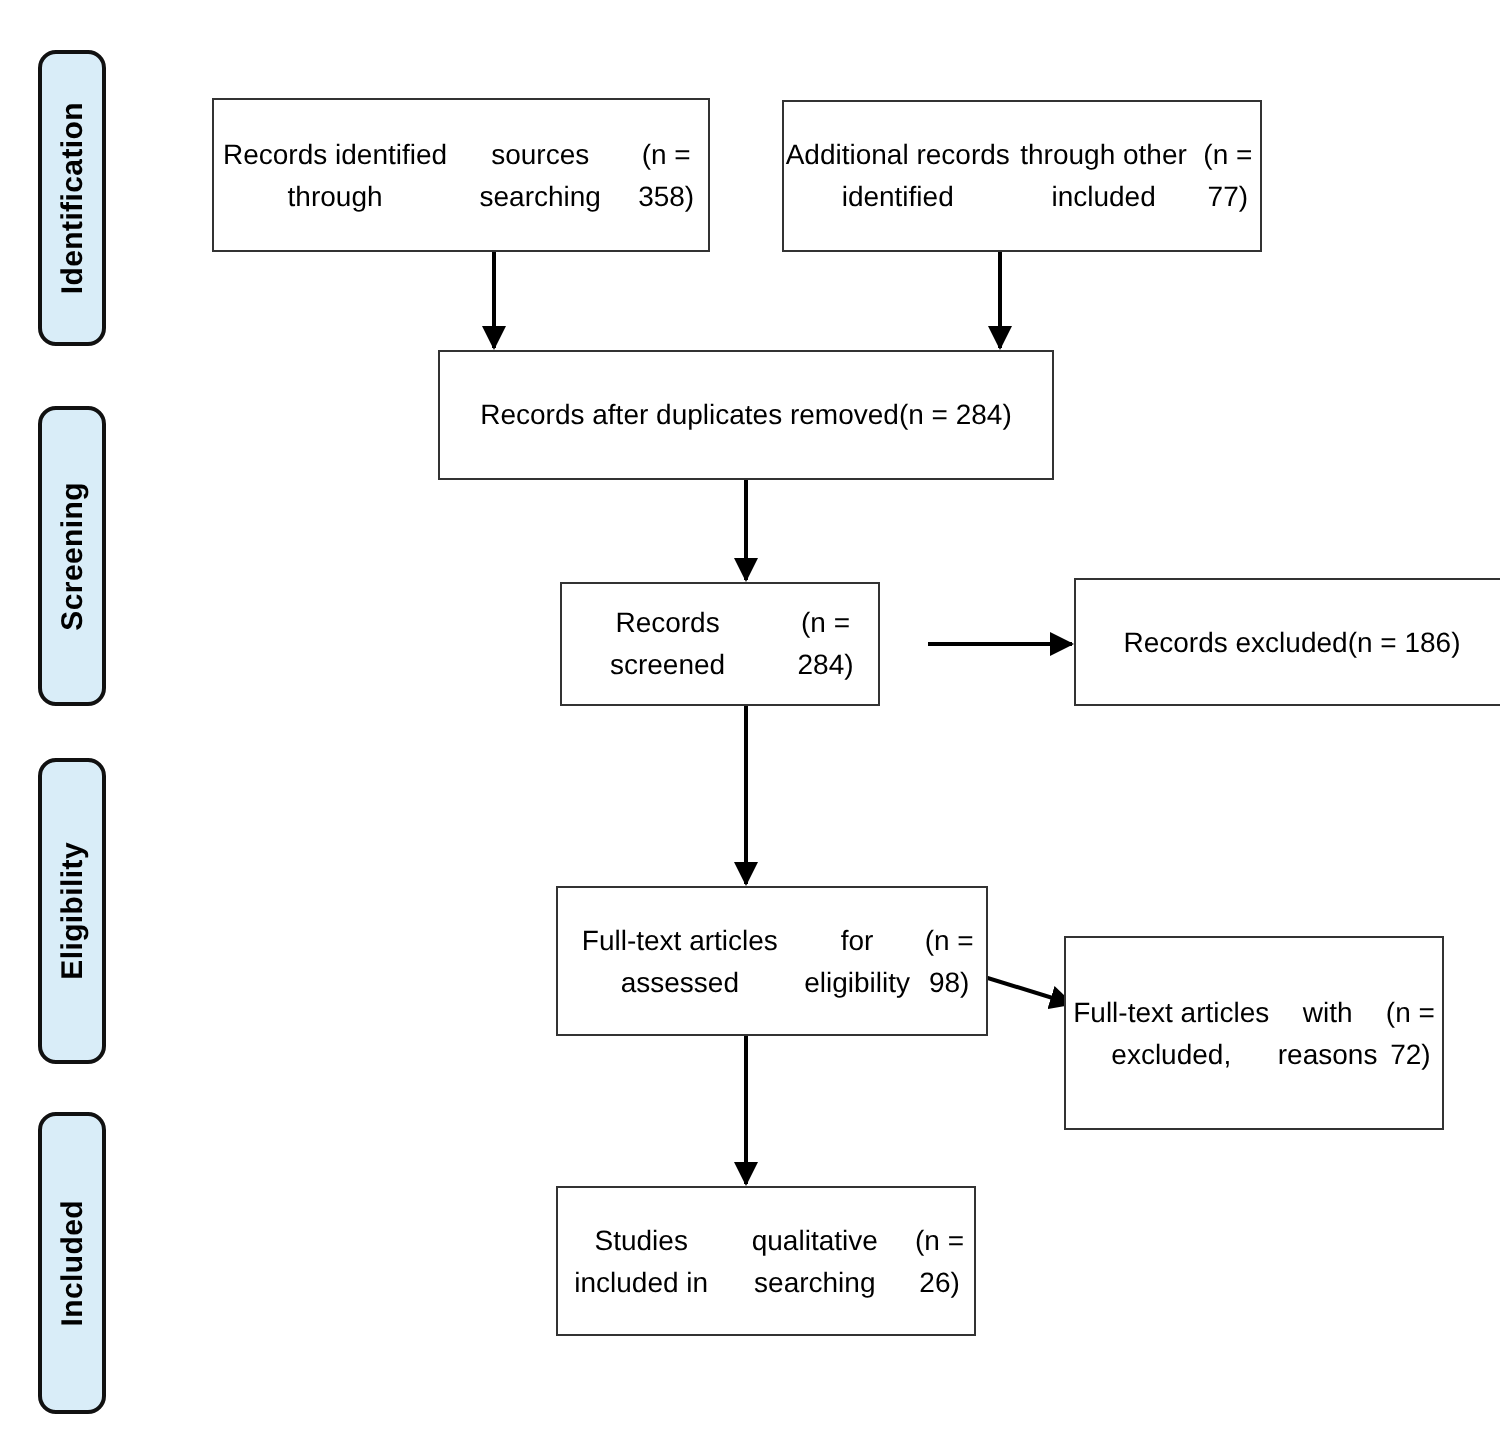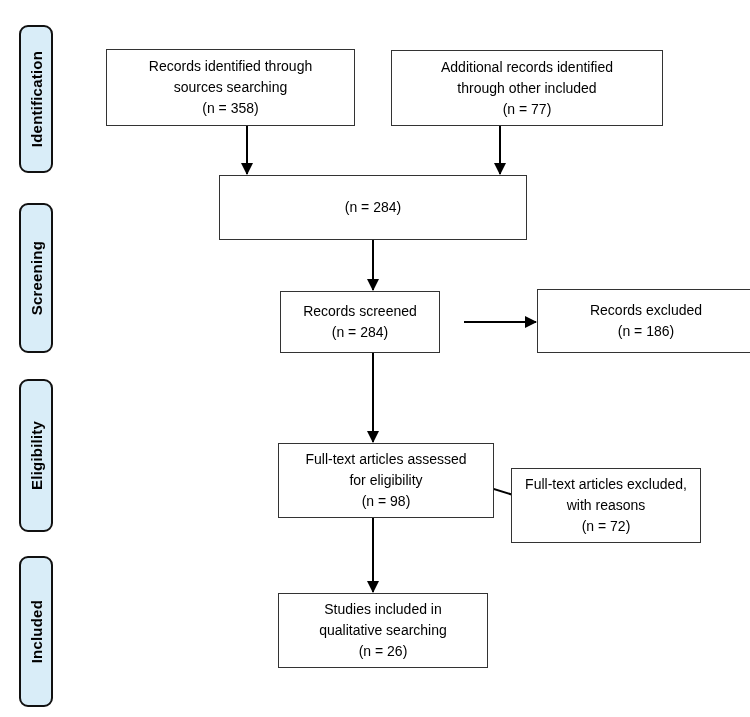--- a/index.html
+++ b/index.html
@@ -37,21 +37,21 @@
     font-weight: bold;
     font-size: 15px;
     letter-spacing: 0.2px;
     white-space: nowrap;
   }
   .fbox {
     position: absolute;
     background: #ffffff;
     border: 1.5px solid #333333;
     display: flex;
-    flex-direction: column;
+    flex-direction: row;
     justify-content: center;
     align-items: center;
     text-align: center;
     font-size: 14px;
     line-height: 21px;
   }
   .fbox span { display: block; }
 </style>
 </head>
 <body>
@@ -85,47 +85,48 @@
   <div class="stage" style="top: 556px; height: 151px; background-color: rgb(217, 237, 248); border-color: rgb(17, 17, 17);">
     <span>Included</span>
   </div>
 
   <div class="fbox" style="left:106px;top:49px;width:249px;height:77px">
     <span>Records identified through</span>
     <span>sources searching</span>
     <span>(n = 358)</span>
   </div>
 
-  <div class="fbox" style="left:391px;top:50px;width:272px;height:76px">
+  <div class="fbox" style="left:391px;top:50px;width:240px;height:76px">
     <span>Additional records identified</span>
     <span>through other included</span>
     <span>(n = 77)</span>
   </div>
 
   <div class="fbox" style="left:219px;top:175px;width:308px;height:65px">
+    <span>Records after duplicates removed</span>
     <span>(n = 284)</span>
   </div>
 
   <div class="fbox" style="left:280px;top:291px;width:160px;height:62px">
     <span>Records screened</span>
     <span>(n = 284)</span>
   </div>
 
   <div class="fbox" style="left:537px;top:289px;width:218px;height:64px">
     <span>Records excluded</span>
     <span>(n = 186)</span>
   </div>
 
   <div class="fbox" style="left:278px;top:443px;width:216px;height:75px">
     <span>Full-text articles assessed</span>
     <span>for eligibility</span>
     <span>(n = 98)</span>
   </div>
 
-  <div class="fbox" style="left:511px;top:468px;width:190px;height:75px">
+  <div class="fbox" style="left:532px;top:468px;width:190px;height:97px">
     <span>Full-text articles excluded,</span>
     <span>with reasons</span>
     <span>(n = 72)</span>
   </div>
 
   <div class="fbox" style="left:278px;top:593px;width:210px;height:75px">
     <span>Studies included in</span>
     <span>qualitative searching</span>
     <span>(n = 26)</span>
   </div>

